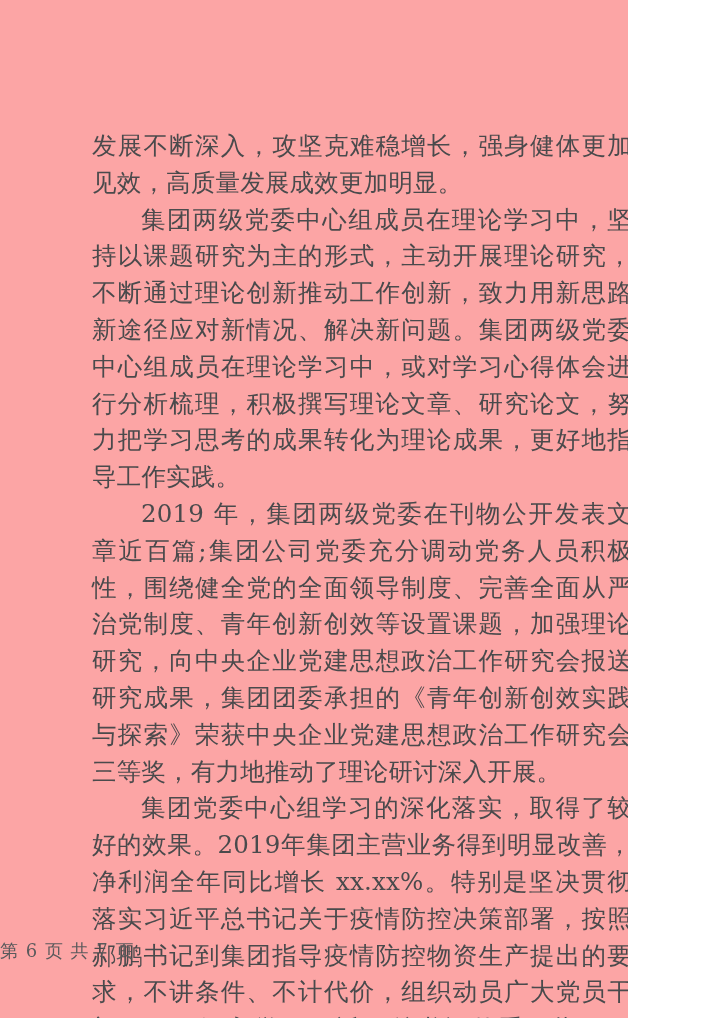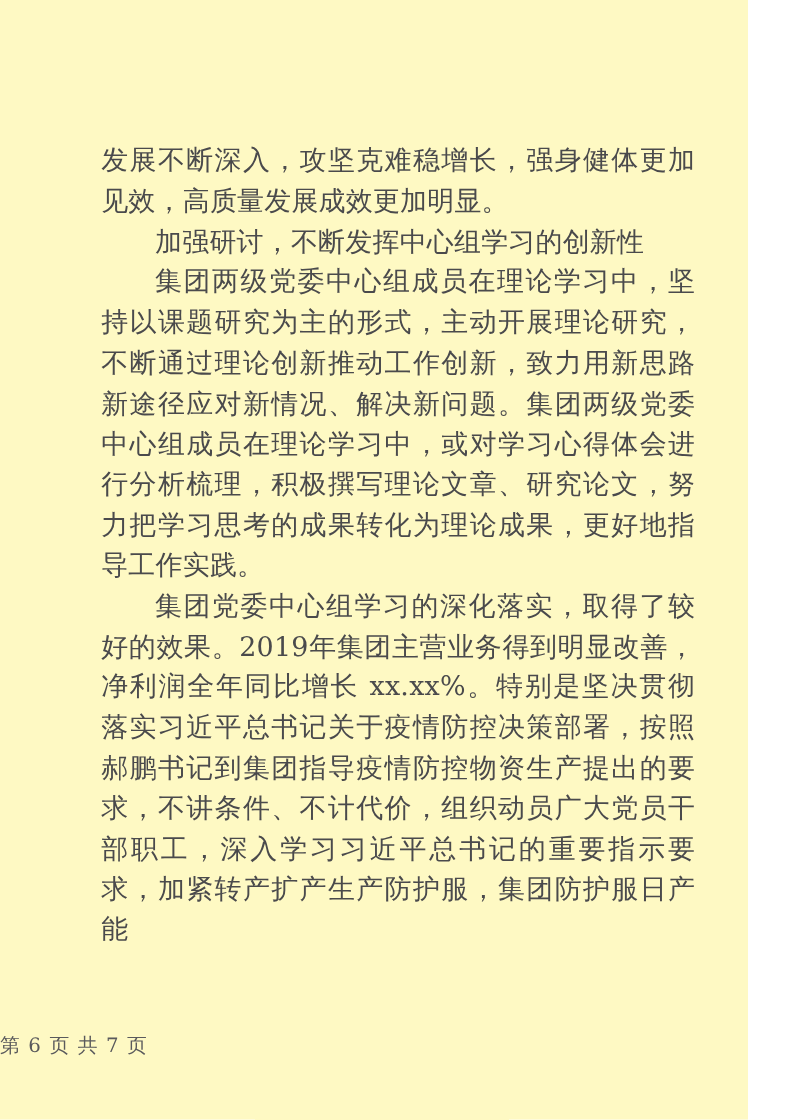--- a/index.html
+++ b/index.html
@@ -2,23 +2,23 @@
 <html><head>
 <meta charset="utf-8">
 <style>
   html, body {
     margin: 0;
     padding: 0;
     background: #ffffff;
   }
   .page {
     position: relative;
-    width: 680px;
+    width: 628px;
     height: 1018px;
-    background: #fef9c3;
+    background: #fca5a5;
     overflow: hidden;
     font-family: "DejaVu Serif", "Liberation Serif", serif;
   }
   .doc-body {
     position: absolute;
     left: 92px;
     top: 128px;
     width: 540px;
   }
   .para {
@@ -54,24 +54,24 @@
 </style>
 </head>
 <body>
 
 <div class="page">
 
   <div class="doc-body">
 
     <p class="para cont">发展不断深入，攻坚克难稳增长，强身健体更加见效，高质量发展成效更加明显。</p>
 
-    <p class="para indent">加强研讨，不断发挥中心组学习的创新性</p>
 
     <p class="para indent">集团两级党委中心组成员在理论学习中，坚持以课题研究为主的形式，主动开展理论研究，不断通过理论创新推动工作创新，致力用新思路新途径应对新情况、解决新问题。集团两级党委中心组成员在理论学习中，或对学习心得体会进行分析梳理，积极撰写理论文章、研究论文，努力把学习思考的成果转化为理论成果，更好地指导工作实践。</p>
 
+    <p class="para indent">2019 年，集团两级党委在刊物公开发表文章近百篇;集团公司党委充分调动党务人员积极性，围绕健全党的全面领导制度、完善全面从严治党制度、青年创新创效等设置课题，加强理论研究，向中央企业党建思想政治工作研究会报送研究成果，集团团委承担的《青年创新创效实践与探索》荣获中央企业党建思想政治工作研究会三等奖，有力地推动了理论研讨深入开展。</p>
 
     <p class="para indent">集团党委中心组学习的深化落实，取得了较好的效果。2019年集团主营业务得到明显改善，净利润全年同比增长 xx.xx%。特别是坚决贯彻落实习近平总书记关于疫情防控决策部署，按照郝鹏书记到集团指导疫情防控物资生产提出的要求，不讲条件、不计代价，组织动员广大党员干部职工，深入学习习近平总书记的重要指示要求，加紧转产扩产生产防护服，集团防护服日产能</p>
 
   </div>
 
   <div class="footer">第 6 页  共 7 页</div>
 
 </div>
 
 </body></html>

